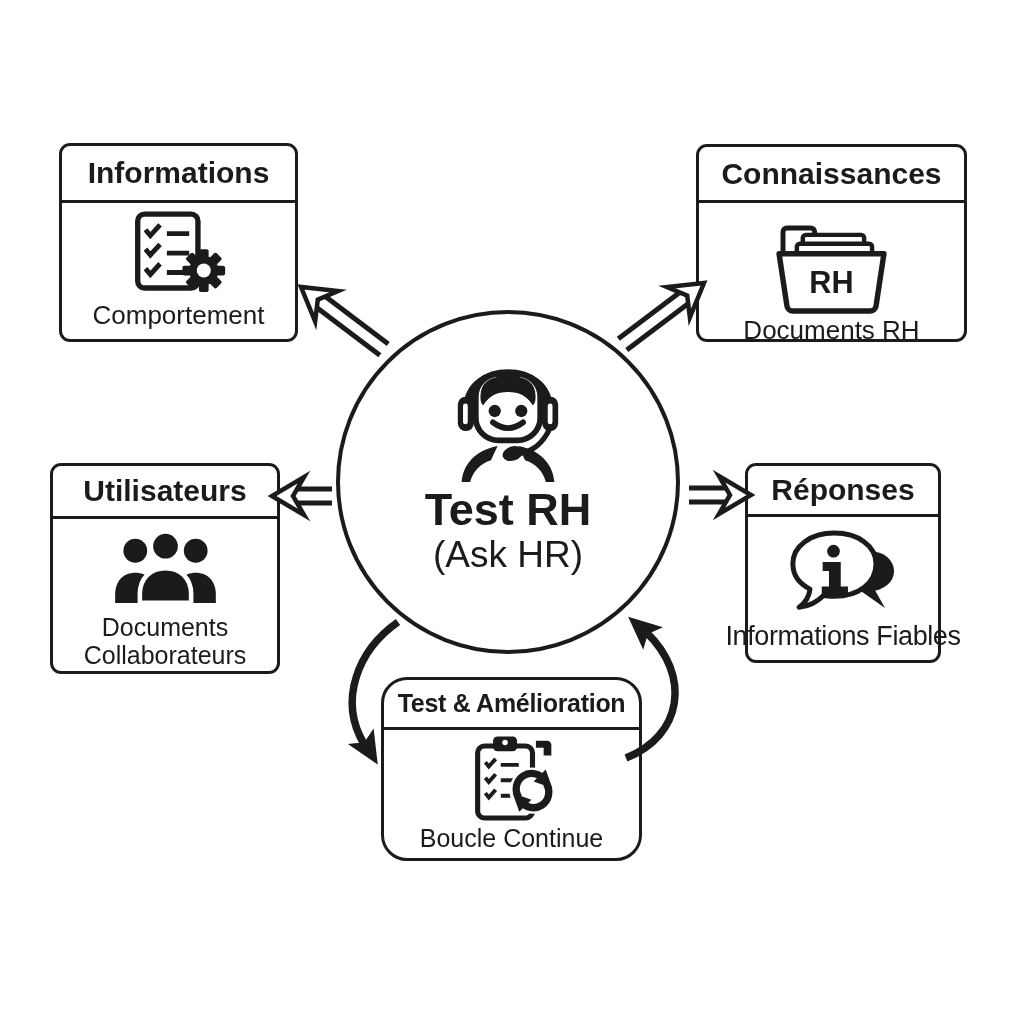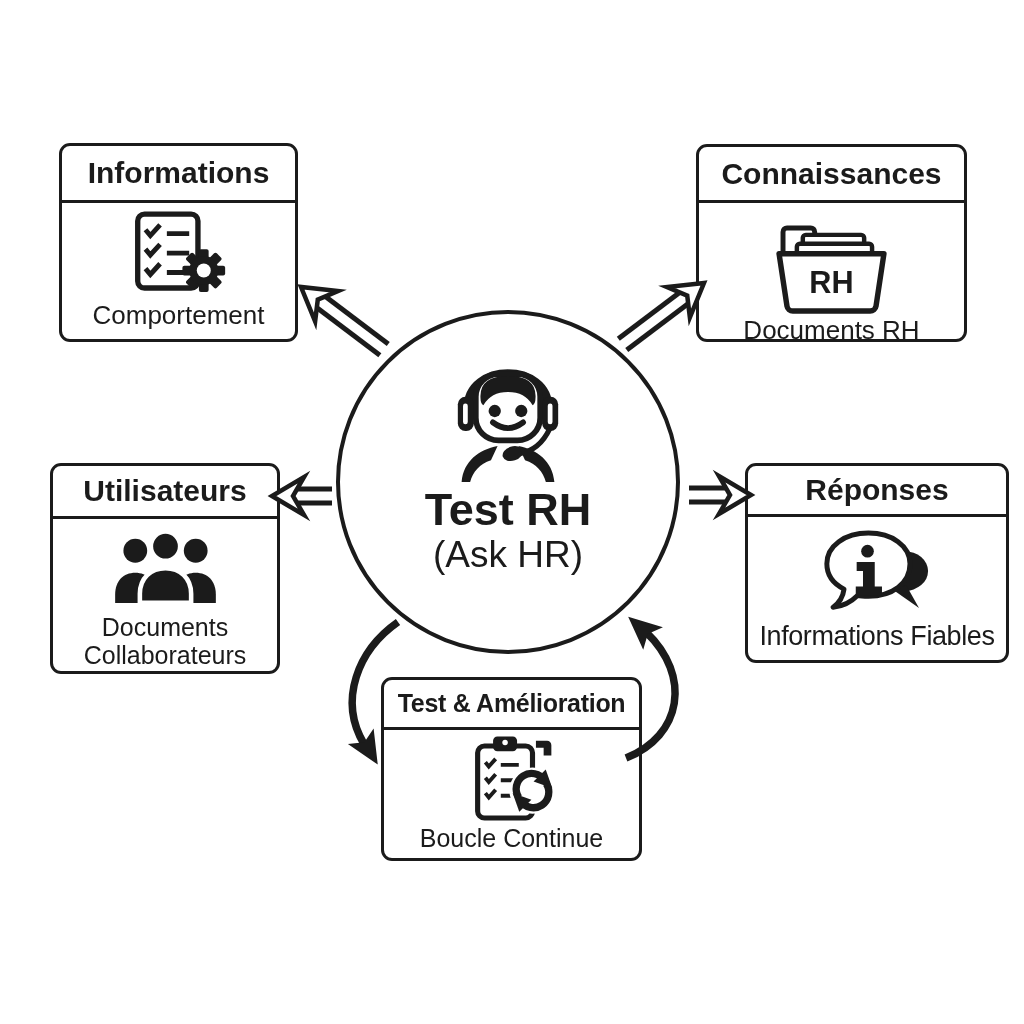--- a/index.html
+++ b/index.html
@@ -95,39 +95,39 @@
           <path d="M37,84 v-10 c0,-17 12,-28 28,-28 s28,11 28,28 v10 z"></path>
         </g>
       </svg>
       <div class="caption" style="font-size:25px;">
         <div>Documents</div>
         <div>Collaborateurs</div>
       </div>
     </div>
   </div>
 
-  <div class="node" style="left:745px; top:463px; width:264px; height:200px;justify-content:space-between;">
+  <div class="node" style="left:745px; top:463px; width:196px; height:200px;justify-content:space-between;">
     <div class="node-title" style="height:48px; font-size:30px;">Réponses</div>
     <div class="node-body">
       <svg width="122" height="95" viewBox="0 0 135 105">
         <g class="ink">
           <ellipse cx="98" cy="52" rx="26" ry="22"></ellipse>
           <polygon points="100,68 114,93 84,72"></polygon>
         </g>
         <path d="M58,10 C32,10 12,24 12,44 C12,56 19,66 31,72 C30,80 26,87 19,92 C30,91 40,85 46,79 C50,80 54,80 58,80 C84,80 104,66 104,44 C104,24 84,10 58,10 Z" fill="#fff" stroke="#1b1b1b" stroke-width="5.5" stroke-linejoin="round"></path>
         <g class="ink">
           <circle cx="57" cy="30" r="7"></circle>
           <path d="M45,42 H65 V69 H73 V79 H44 V69 H52 V52 H45 Z"></path>
         </g>
       </svg>
       <div class="caption" style="font-size:27px; letter-spacing:-0.4px; white-space:nowrap;">Informations Fiables</div>
     </div>
   </div>
 
-  <div class="node" style="left:381px; top:677px; width:261px; height:184px;">
+  <div class="node" style="left:381px; top:677px; width:261px; height:184px;border-radius:26px;">
     <div class="node-title" style="height:47px; font-size:25px; letter-spacing:-0.3px;">Test &amp; Amélioration</div>
     <div class="node-body" style="padding-top:4px;">
       <svg width="99" height="90" viewBox="0 0 115 105">
         <rect x="18" y="14" width="64" height="84" rx="8" fill="#fff" stroke="#1b1b1b" stroke-width="6"></rect>
         <g class="ink">
           <rect x="36" y="3" width="28" height="17" rx="5"></rect>
           <path d="M86,8 h13 a5,5 0 0 1 5,5 v12 h-9 v-9 h-9 z"></path>
         </g>
         <circle cx="50" cy="10" r="3.2" fill="#fff"></circle>
         <path class="line" d="M27,33 l4,5 l8,-9" stroke-width="4.5"></path>

